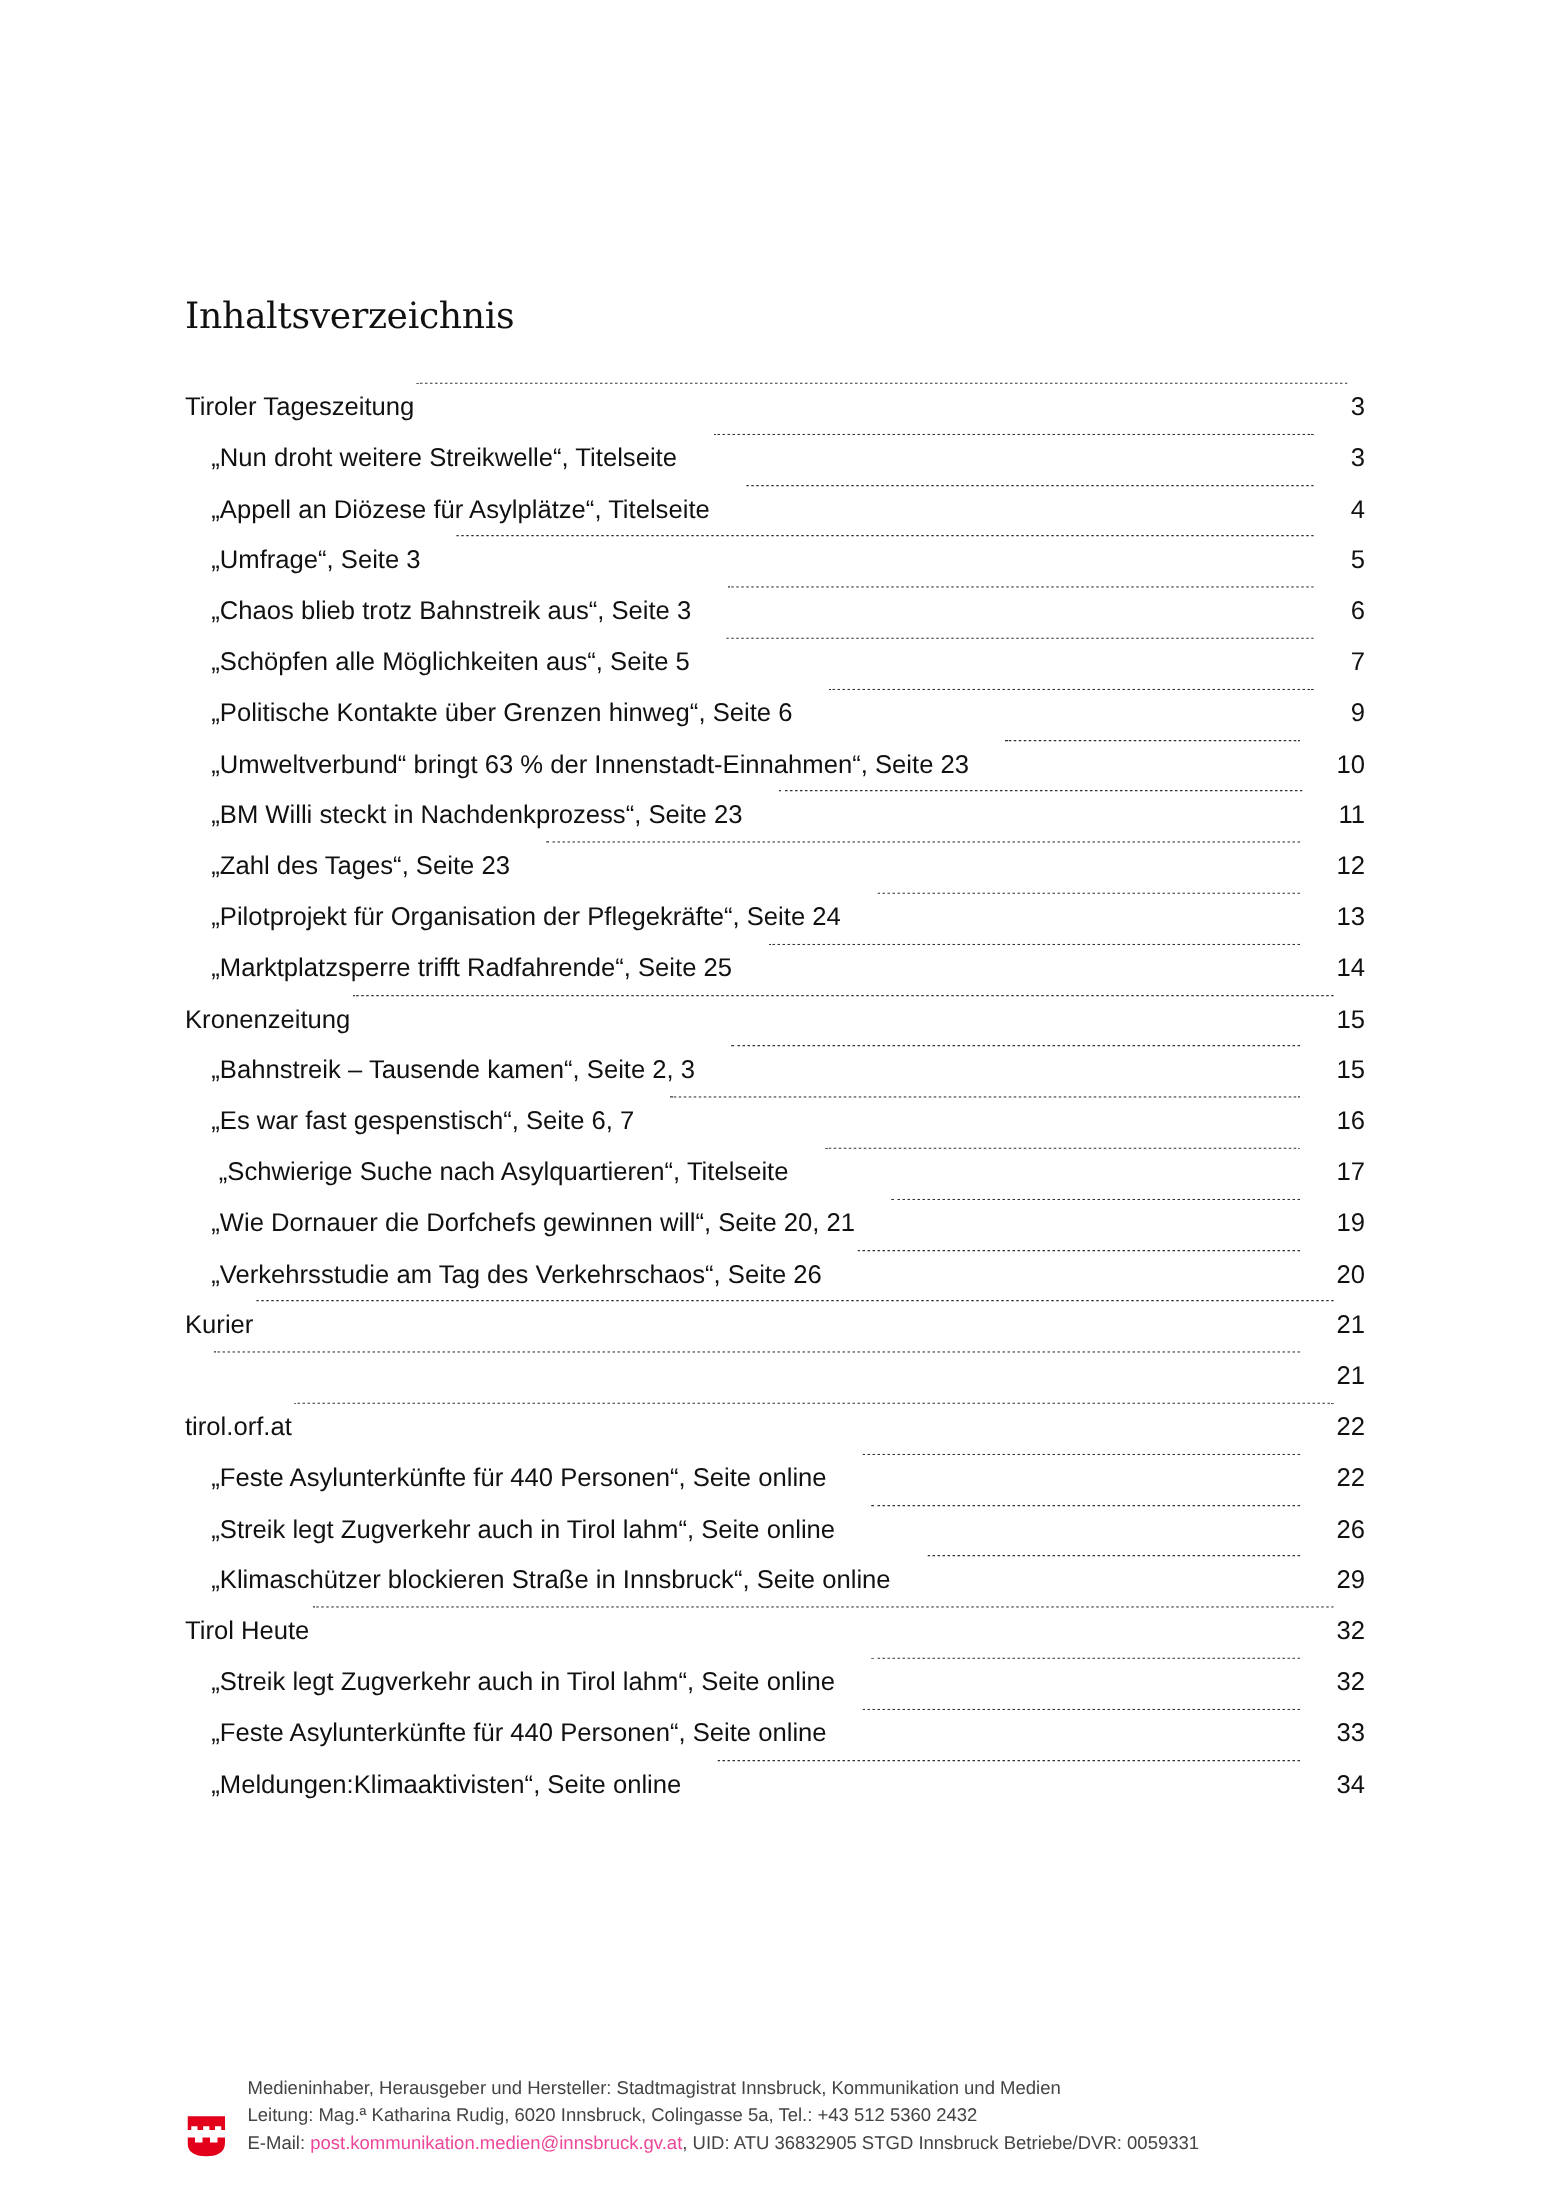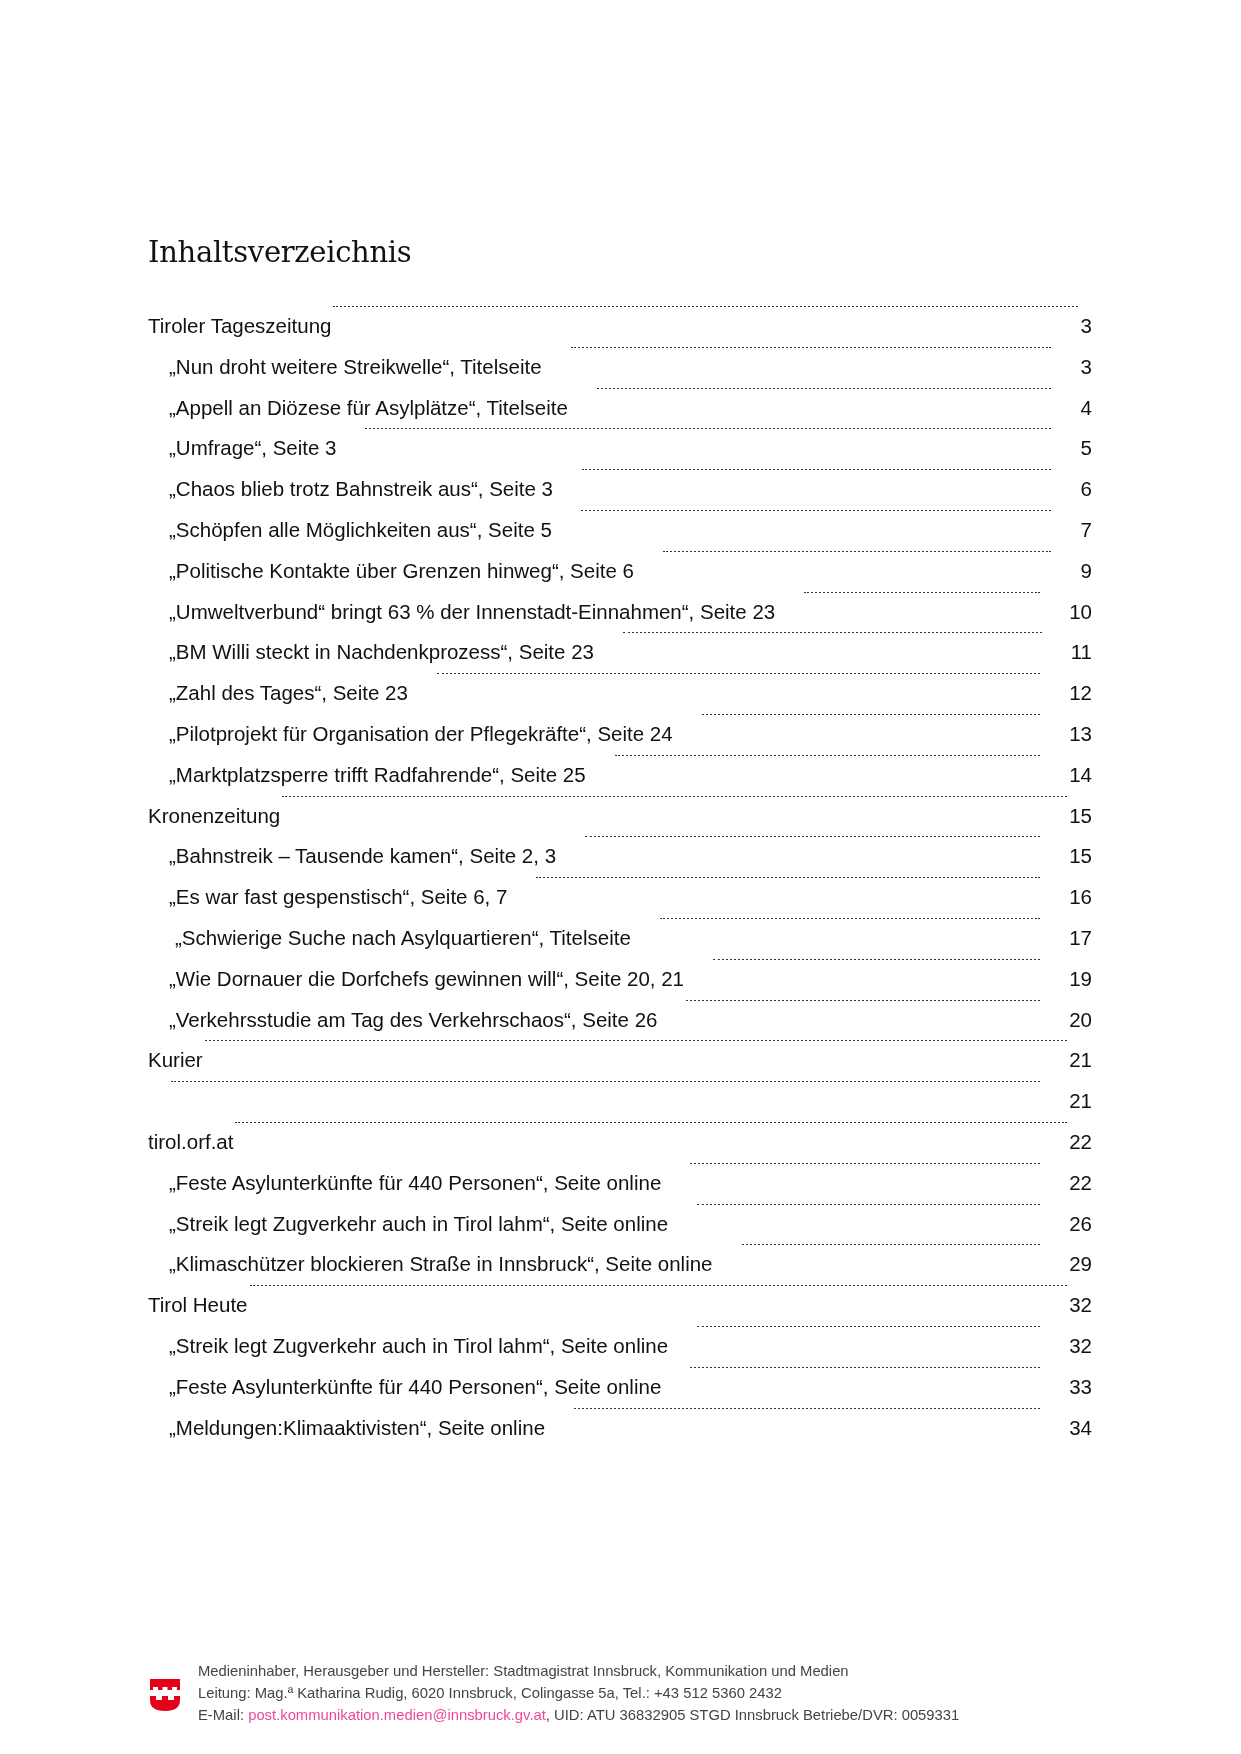--- a/index.html
+++ b/index.html
@@ -77,21 +77,21 @@
     .toc-page {
       flex: 0 0 auto;
       text-align: right;
       min-width: 12px;
     }
     .footer {
       position: absolute;
       left: 150px;
       top: 1660px;
       display: flex;
-      align-items: center;
+      align-items: flex-end;
     }
     .footer-logo {
       width: 30px;
       height: 34px;
       margin-right: 18px;
       margin-top: 4px;
     }
     .footer-text {
       font-family: "Liberation Sans", sans-serif;
       font-size: 14.8px;

